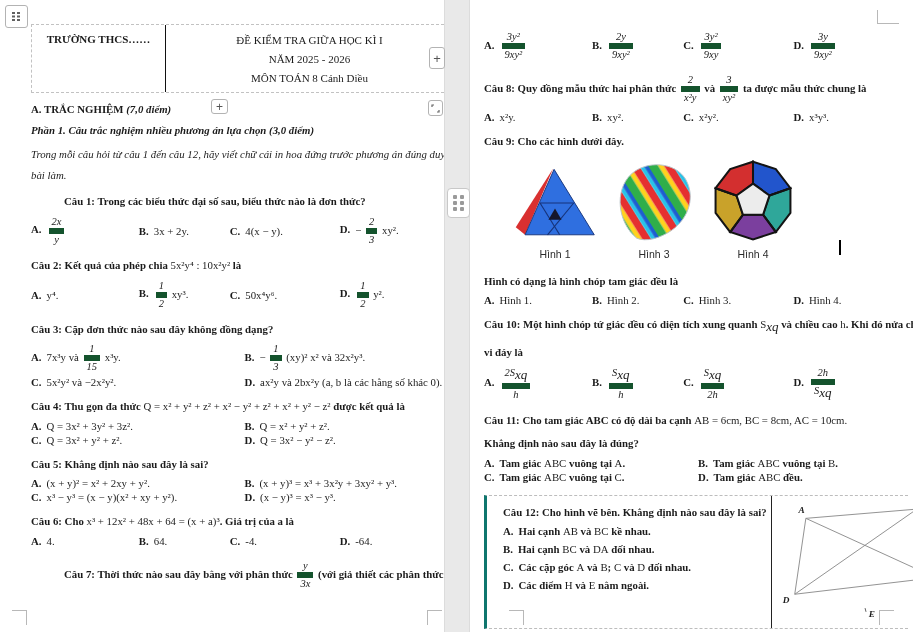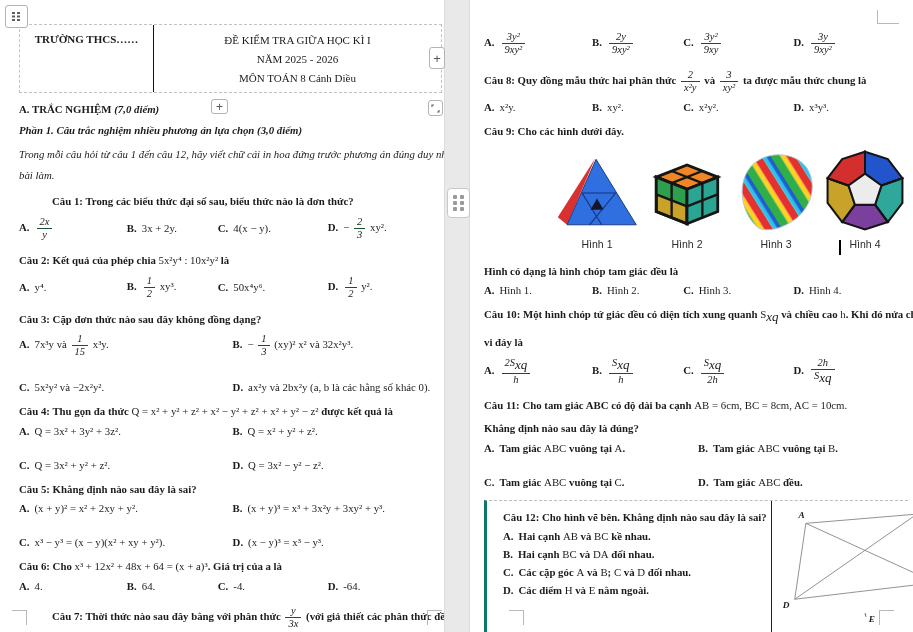--- a/index.html
+++ b/index.html
@@ -1,19 +1,19 @@
 <!DOCTYPE html>
 <html><head>
 <meta charset="utf-8">
 <style>
   html,body{margin:0;padding:0;}
   body{width:913px;height:632px;position:relative;background:#fff;overflow:hidden;
        font-family:"Liberation Serif",serif;font-size:10.8px;color:#1b1b1b;}
   .page{position:absolute;top:0;height:632px;background:#fff;overflow:hidden;}
-  #pageL{left:0;width:444px;}
+  #pageL{left:12px;width:444px;}
   #pageR{left:470px;width:443px;}
   #gapStrip{position:absolute;left:444px;top:0;width:26px;height:632px;background:#e9e9e9;
        border-left:1px solid #dcdcdc;border-right:1px solid #dcdcdc;box-sizing:border-box;}
   #lpc{position:absolute;left:19px;top:24px;width:423px;}
   #rpc{position:absolute;left:14px;top:24px;width:424px;}
 
   
   .hdr{display:grid;grid-template-columns:133px 1fr;border:1px dashed #c2c2c2;}
   .hdr-l{font-weight:700;padding:8px 2px;text-align:center;font-size:11px;}
   .hdr-r{border-left:1.5px solid #111;text-align:center;padding:2px 0 8px;}
@@ -21,32 +21,32 @@
 
   .ln{margin-top:6px;white-space:nowrap;line-height:1.35;}
   .mt9{margin-top:9px;} .mt10{margin-top:10px;} .mt11{margin-top:11px;}
   .mt12{margin-top:12px;margin-left:33px;} .mt14{margin-top:14px;}
   .t{} .b{font-weight:700;} .i{font-style:italic;}
   .bi{font-weight:700;font-style:italic;} .m{}
   .sb{font-size:13px;font-style:italic;}
 
   .opts{display:grid;margin-top:6px;align-items:center;}
   .g4{grid-template-columns:25.5% 21.5% 26% 27%;}
-  .g2{grid-template-columns:50.5% 49.5%;row-gap:22px;}
+  .g2{grid-template-columns:50.5% 49.5%;row-gap:2px;}
   .g1{grid-template-columns:100%;}
   .opt{white-space:nowrap;}
   .k{font-weight:700;margin-right:5px;}
 
   .frac{display:inline-flex;flex-direction:column;vertical-align:middle;text-align:center;
         margin:1px 2px;font-style:italic;line-height:1.15;font-size:10.5px;}
-  .fn{border-bottom:1px solid #14532d;padding:0 3px;}
+  .fn{border-bottom:6px solid #14532d;padding:0 3px;}
   .fd{padding:0 3px;}
 
   
-  #figs{display:flex;align-items:flex-end;gap:4px;margin:10px 0 0 28px;justify-content:flex-end;}
+  #figs{display:flex;align-items:flex-end;gap:14px;margin:10px 0 0 28px;}
   .fig{text-align:center;}
   .figcap{font-family:"Liberation Sans",sans-serif;font-size:10.5px;color:#2b2b2b;margin-top:3px;}
 
   
   #q12{display:grid;grid-template-columns:1fr 184px;margin-top:12px;
        border-top:1px dashed #bdbdbd;border-bottom:1px dashed #bdbdbd;border-left:3px solid #0f766e;padding-left:12px;}
   #q12l{padding:3px 4px 8px 4px;border-right:1.5px solid #222;}
   #q12l .ln,#q12l .opts{margin-top:6px;}
   #q12r{padding:2px 0 4px 6px;}
 
@@ -201,36 +201,20 @@
       <div class="fig">
         <svg width="86" height="80" viewBox="0 0 92 80">
           <polygon points="44,3 4,66 14,74" fill="#d93030"></polygon>
           <polygon points="45,4 88,74 14,74" fill="#2f6fe0" stroke="#16337a" stroke-width="1"></polygon>
           <line x1="30" y1="40" x2="66" y2="40" stroke="#16337a" stroke-width="1.2"></line>
           <line x1="30" y1="40" x2="51" y2="74" stroke="#16337a" stroke-width="1.2"></line>
           <line x1="66" y1="40" x2="38" y2="74" stroke="#16337a" stroke-width="1.2"></line>
           <polygon points="46,46 53,58 39,58" fill="#15162b"></polygon>
         </svg>
         <div class="figcap">Hình 1</div>
-      </div>
-      <div class="fig">
-        <svg width="86" height="82" viewBox="0 0 92 88">
-          <polygon points="13,28 46,15 79,28 46,41" fill="#f08626" stroke="#151515" stroke-width="3"></polygon>
-          <line x1="29.5" y1="21.5" x2="62.5" y2="34.5" stroke="#151515" stroke-width="2.5"></line>
-          <line x1="62.5" y1="21.5" x2="29.5" y2="34.5" stroke="#151515" stroke-width="2.5"></line>
-          <polygon points="13,28 46,41 46,78 13,65" fill="#c9a22a" stroke="#151515" stroke-width="3"></polygon>
-          <polygon points="13,28 46,41 46,59.5 13,46.5" fill="#2e9e4f"></polygon>
-          <line x1="29.5" y1="34.5" x2="29.5" y2="71.5" stroke="#151515" stroke-width="2.5"></line>
-          <line x1="13" y1="46.5" x2="46" y2="59.5" stroke="#151515" stroke-width="2.5"></line>
-          <polygon points="13,28 46,41 46,78 13,65" fill="none" stroke="#151515" stroke-width="3"></polygon>
-          <polygon points="46,41 79,28 79,65 46,78" fill="#2ba493" stroke="#151515" stroke-width="3"></polygon>
-          <line x1="62.5" y1="34.5" x2="62.5" y2="71.5" stroke="#151515" stroke-width="2.5"></line>
-          <line x1="46" y1="59.5" x2="79" y2="46.5" stroke="#151515" stroke-width="2.5"></line>
-        </svg>
-        <div class="figcap">Hình 2</div>
       </div>
       <div class="fig">
         <svg width="84" height="82" viewBox="0 0 88 84">
           <defs>
             <pattern id="stripes" width="30" height="30" patternUnits="userSpaceOnUse" patternTransform="rotate(-32)">
               <rect x="0" width="9" height="30" fill="#2fae4a"></rect>
               <rect x="9" width="5" height="30" fill="#ffd21e"></rect>
               <rect x="14" width="8" height="30" fill="#e53030"></rect>
               <rect x="22" width="4" height="30" fill="#27c3e8"></rect>
               <rect x="26" width="4" height="30" fill="#1d5fd0"></rect>

